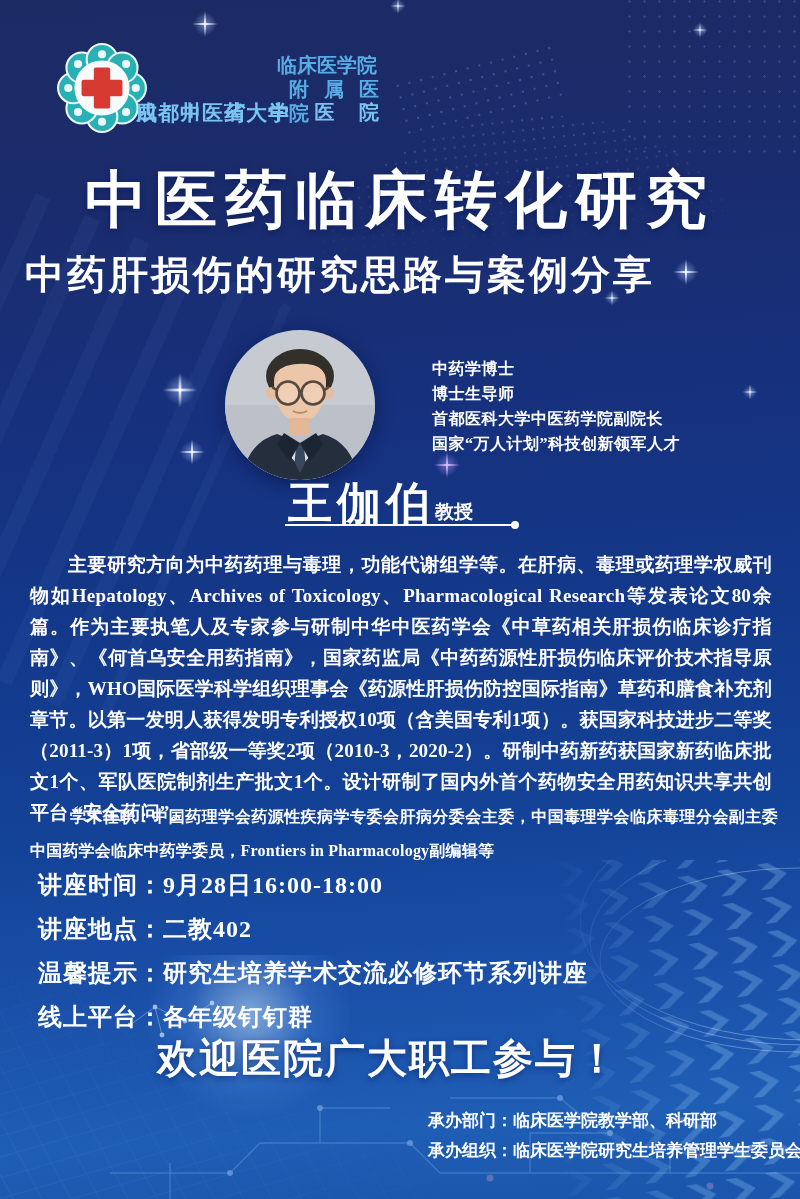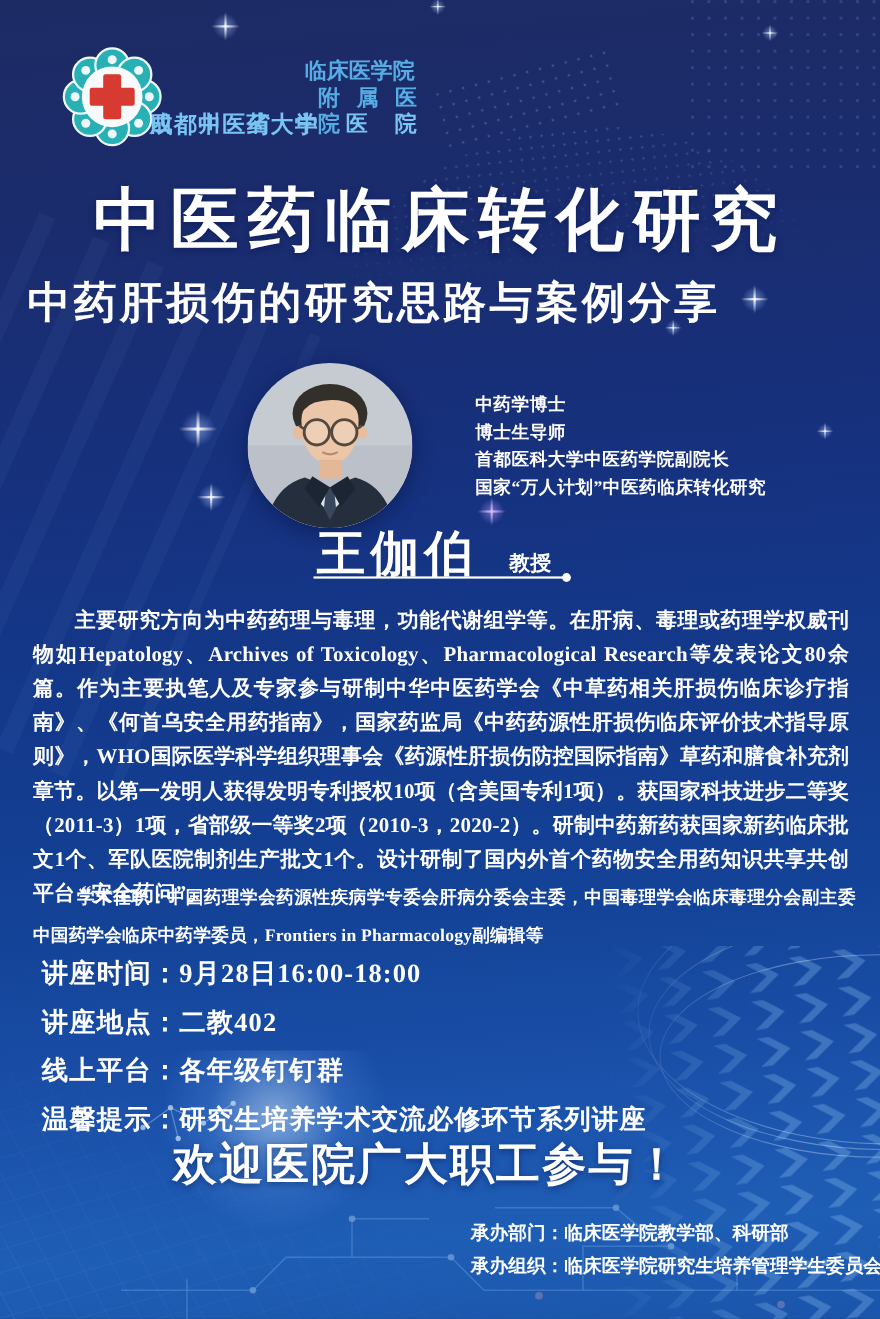--- a/index.html
+++ b/index.html
@@ -50,21 +50,21 @@
   .college .l2{display:flex;justify-content:space-between;padding-left:12px;}
   .hosp{left:136px;top:99px;width:243px;display:flex;justify-content:space-between;color:#79c4f2;font-size:20px;font-weight:bold;}
   
   .title{left:0;top:158px;width:800px;text-align:center;color:#ffffff;font-size:62px;font-weight:bold;letter-spacing:8px;white-space:nowrap;text-shadow:0 2px 6px rgba(0,20,80,.5);}
   .subtitle{left:0;top:248px;width:680px;text-align:center;color:#ffffff;font-size:39px;font-weight:bold;letter-spacing:3px;white-space:nowrap;}
   
   .photo{left:225px;top:330px;width:150px;height:150px;border-radius:50%;overflow:hidden;box-shadow:0 4px 18px rgba(0,10,50,.45);}
   .creds{left:432px;top:356px;color:#ffffff;font-size:16px;font-weight:bold;line-height:25px;letter-spacing:.5px;}
   .name-row{left:288px;top:474px;display:flex;align-items:baseline;color:#fff;}
   .sp-name{font-size:44px;font-weight:bold;letter-spacing:5px;}
-  .sp-title{font-size:19px;font-weight:bold;margin-left:28px;}
+  .sp-title{font-size:19px;font-weight:bold;margin-left:0;}
   .underline{left:285px;top:524px;width:230px;height:2px;background:#ffffff;}
   .underline::after{content:"";position:absolute;right:-4px;top:-3px;width:8px;height:8px;border-radius:50%;background:#ffffff;}
   
   .bio{left:30px;top:549px;width:742px;color:#ffffff;font-size:19px;font-weight:bold;line-height:31px;text-align:justify;text-indent:2em;letter-spacing:.2px;margin:0;}
   .academic{left:30px;top:800px;width:748px;color:#ffffff;font-size:16px;font-weight:bold;line-height:34px;text-align:justify;text-indent:2.5em;letter-spacing:.2px;margin:0;}
   
   .info{left:38px;top:869px;color:#ffffff;font-size:24px;font-weight:bold;letter-spacing:1px;}
   .info .row{margin-bottom:12px;white-space:nowrap;}
   
   .welcome{left:0;top:1031px;width:776px;text-align:center;color:#ffffff;font-size:40px;font-weight:bold;letter-spacing:2px;white-space:nowrap;text-shadow:0 2px 6px rgba(0,20,80,.5);}
@@ -216,43 +216,43 @@
       <path d="M59 103 L75 113 L91 103 L89 122 L75 137 L61 122 Z" fill="#dde2e7"></path>
       <path d="M71.5 113 L78.5 113 L80.5 132 L75 143 L69.5 132 Z" fill="#39475c"></path>
       <path d="M59 103 L75 113 L65 131 L52 114 Z" fill="#1c2533"></path>
       <path d="M91 103 L75 113 L85 131 L98 114 Z" fill="#1c2533"></path>
     </svg>
   </div>
   <div class="abs creds">
     <div>中药学博士</div>
     <div>博士生导师</div>
     <div>首都医科大学中医药学院副院长</div>
-    <div>国家“万人计划”中医药临床转化研究</div>
+    <div>国家“万人计划”科技创新领军人才</div>
   </div>
   <div class="abs name-row">
     <span class="sp-name">王伽伯</span>
     <span class="sp-title">教授</span>
   </div>
   <div class="abs underline"></div>
 
   <p class="abs bio">主要研究方向为中药药理与毒理，功能代谢组学等。在肝病、毒理或药理学权威刊物如Hepatology、Archives of Toxicology、Pharmacological Research等发表论文80余篇。作为主要执笔人及专家参与研制中华中医药学会《中草药相关肝损伤临床诊疗指南》、《何首乌安全用药指南》，国家药监局《中药药源性肝损伤临床评价技术指导原则》，WHO国际医学科学组织理事会《药源性肝损伤防控国际指南》草药和膳食补充剂章节。以第一发明人获得发明专利授权10项（含美国专利1项）。获国家科技进步二等奖（2011-3）1项，省部级一等奖2项（2010-3，2020-2）。研制中药新药获国家新药临床批文1个、军队医院制剂生产批文1个。设计研制了国内外首个药物安全用药知识共享共创平台 “安全药问”。</p>
   <p class="abs academic">学术任职：中国药理学会药源性疾病学专委会肝病分委会主委，中国毒理学会临床毒理分会副主委中国药学会临床中药学委员，Frontiers in Pharmacology副编辑等</p>
 
   <div class="abs info">
     <div class="row">
       <span>讲座时间：</span><span>9月28日16:00-18:00</span>
     </div>
     <div class="row">
       <span>讲座地点：</span><span>二教402</span>
     </div>
     <div class="row">
+      <span>温馨提示：</span><span>研究生培养学术交流必修环节系列讲座</span>
+    </div>
+    <div class="row">
       <span>线上平台：</span><span>各年级钉钉群</span>
-    </div>
-    <div class="row">
-      <span>温馨提示：</span><span>研究生培养学术交流必修环节系列讲座</span>
     </div>
   </div>
 
   <div class="abs welcome">欢迎医院广大职工参与！</div>
   <div class="abs orgs">
     <div>
       <span>承办部门：</span><span>临床医学院教学部、科研部</span>
     </div>
     <div>
       <span>承办组织：</span><span>临床医学院研究生培养管理学生委员会</span>

